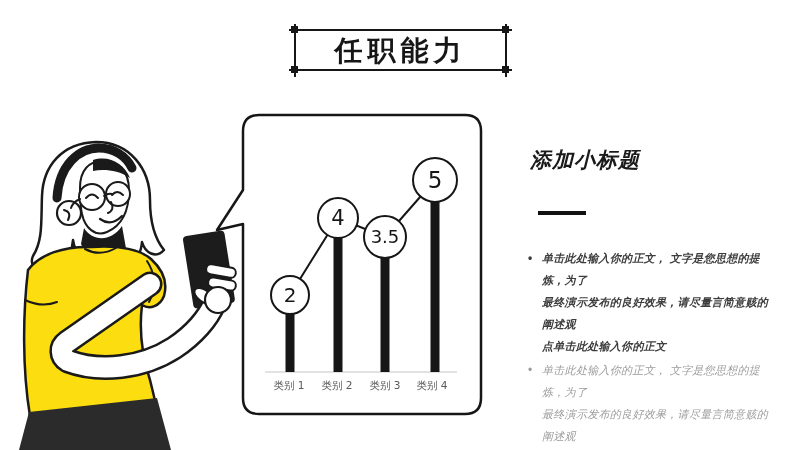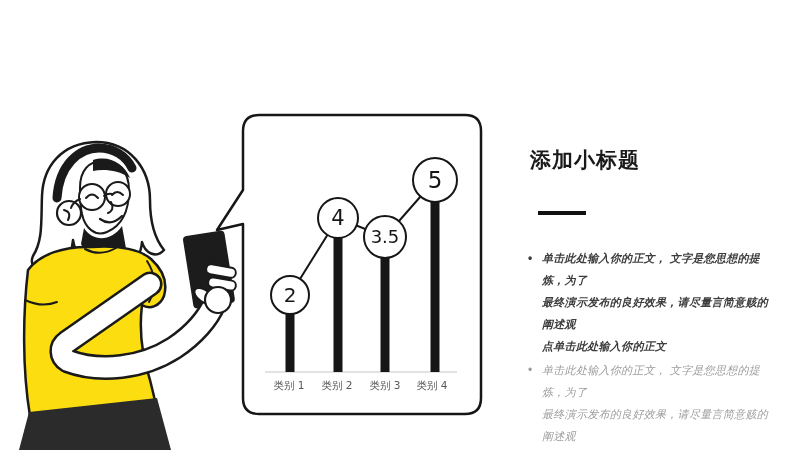--- a/index.html
+++ b/index.html
@@ -15,21 +15,21 @@
   .tb-right{left:210px;top:-6px;width:2px;height:53px;}
   .handle{position:absolute;width:7px;height:7px;background:#161616;}
   .h-tl{left:-4px;top:-4px;} .h-tr{left:207px;top:-4px;}
   .h-bl{left:-4px;top:36px;} .h-br{left:207px;top:36px;}
   .title-text{position:absolute;left:0;top:0;width:100%;height:100%;
       display:flex;align-items:center;justify-content:center;
       font-size:28px;font-weight:700;letter-spacing:5px;color:#161616;}
 
   
   .subtitle{position:absolute;left:530px;top:146px;margin:0;
-      font-size:21px;font-weight:700;color:#1a1a1a;letter-spacing:1px;}
+      font-size:21px;font-weight:700;color:#1a1a1a;letter-spacing:1px;font-style:italic;}
   .divider{position:absolute;left:538px;top:211px;width:48px;height:4px;background:#111;}
   .bullets{position:absolute;left:528px;top:247px;width:250px;margin:0;padding:0;list-style:none;}
   .bullets li{display:flex;margin:0 0 2px 0;}
   .bullets .marker{flex:0 0 14px;font-size:12px;line-height:22px;}
   .btext{white-space:pre-line;font-size:11px;line-height:22px;letter-spacing:0.3px;font-style:italic;}
   .b1,.m1{color:#3D3D3D;font-weight:700;}
   .b2,.m2{color:#9C9C9C;font-weight:400;}
 
   .abs{position:absolute;}
   svg text{font-family:"DejaVu Sans","Liberation Sans",sans-serif;}
@@ -109,20 +109,31 @@
       <text x="128" y="115" text-anchor="middle" font-size="21" fill="#161616">4</text>
       <text x="175" y="133" text-anchor="middle" font-size="18" fill="#161616">3.5</text>
       <text x="225" y="78" text-anchor="middle" font-size="23" fill="#161616">5</text>
       <text x="79" y="279" text-anchor="middle" font-size="10.5" fill="#595959">类别 1</text>
       <text x="127" y="279" text-anchor="middle" font-size="10.5" fill="#595959">类别 2</text>
       <text x="175" y="279" text-anchor="middle" font-size="10.5" fill="#595959">类别 3</text>
       <text x="222" y="279" text-anchor="middle" font-size="10.5" fill="#595959">类别 4</text>
     </g>
   </svg>
 
+  <div class="title-box">
+    <div class="tb-line tb-top"></div>
+    <div class="tb-line tb-bottom"></div>
+    <div class="tb-line tb-left"></div>
+    <div class="tb-line tb-right"></div>
+    <div class="handle h-tl"></div>
+    <div class="handle h-tr"></div>
+    <div class="handle h-bl"></div>
+    <div class="handle h-br"></div>
+    <span class="title-text">任职能力</span>
+  </div>
 
   <h2 class="subtitle">添加小标题</h2>
   <div class="divider"></div>
   <ul class="bullets">
     <li>
       <span class="marker m1">•</span>
       <span class="btext b1">单击此处输入你的正文， 文字是您思想的提炼，为了
 最终演示发布的良好效果，请尽量言简意赅的阐述观
 点单击此处输入你的正文</span>
     </li>

